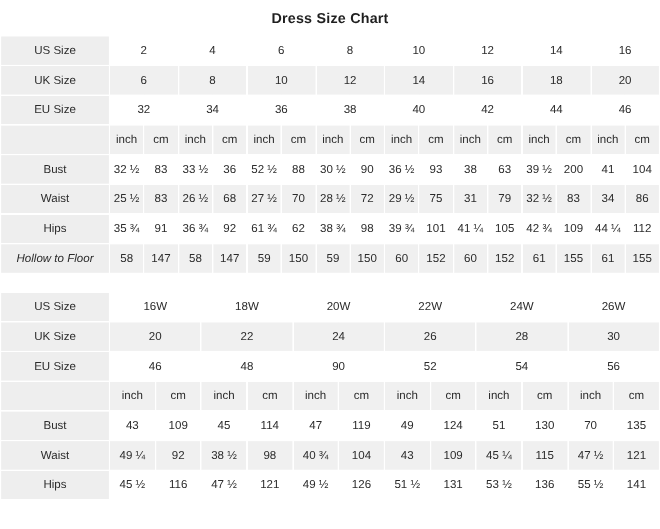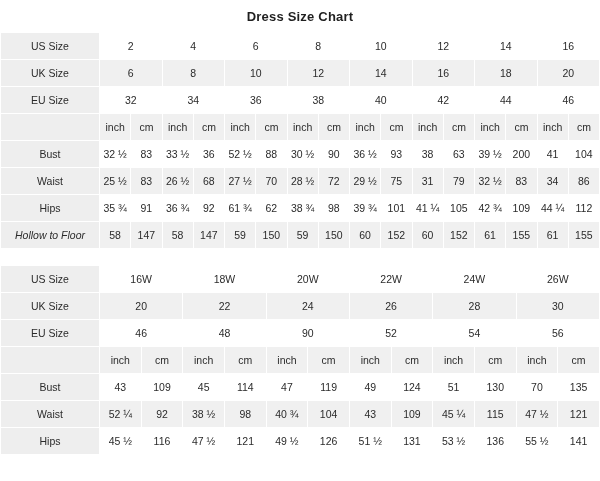--- a/index.html
+++ b/index.html
@@ -259,21 +259,21 @@
             <td class="plain">119</td>
             <td class="plain">49</td>
             <td class="plain">124</td>
             <td class="plain">51</td>
             <td class="plain">130</td>
             <td class="plain">70</td>
             <td class="plain">135</td>
           </tr>
           <tr>
             <td class="rowlabel" style="width: 96px;">Waist</td>
-            <td class="shade">52 ¼</td>
+            <td class="shade">49 ¼</td>
             <td class="shade">92</td>
             <td class="shade">38 ½</td>
             <td class="shade">98</td>
             <td class="shade">40 ¾</td>
             <td class="shade">104</td>
             <td class="shade">43</td>
             <td class="shade">109</td>
             <td class="shade">45 ¼</td>
             <td class="shade">115</td>
             <td class="shade">47 ½</td>

